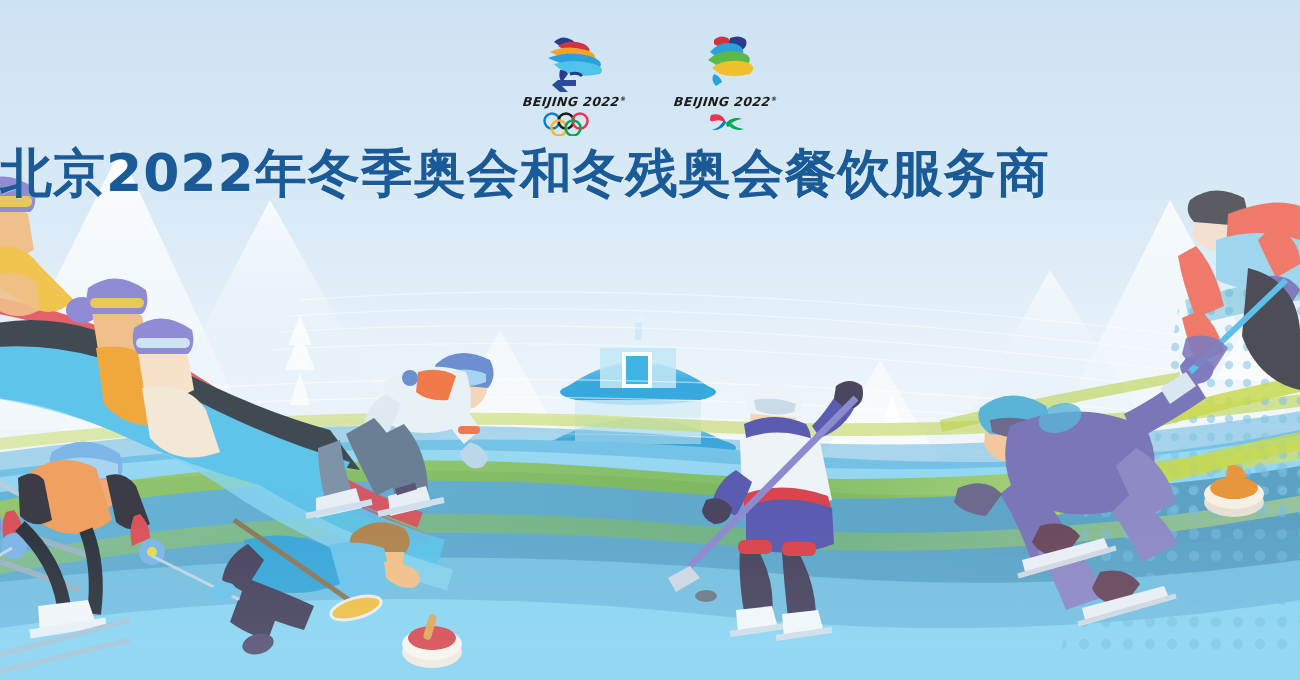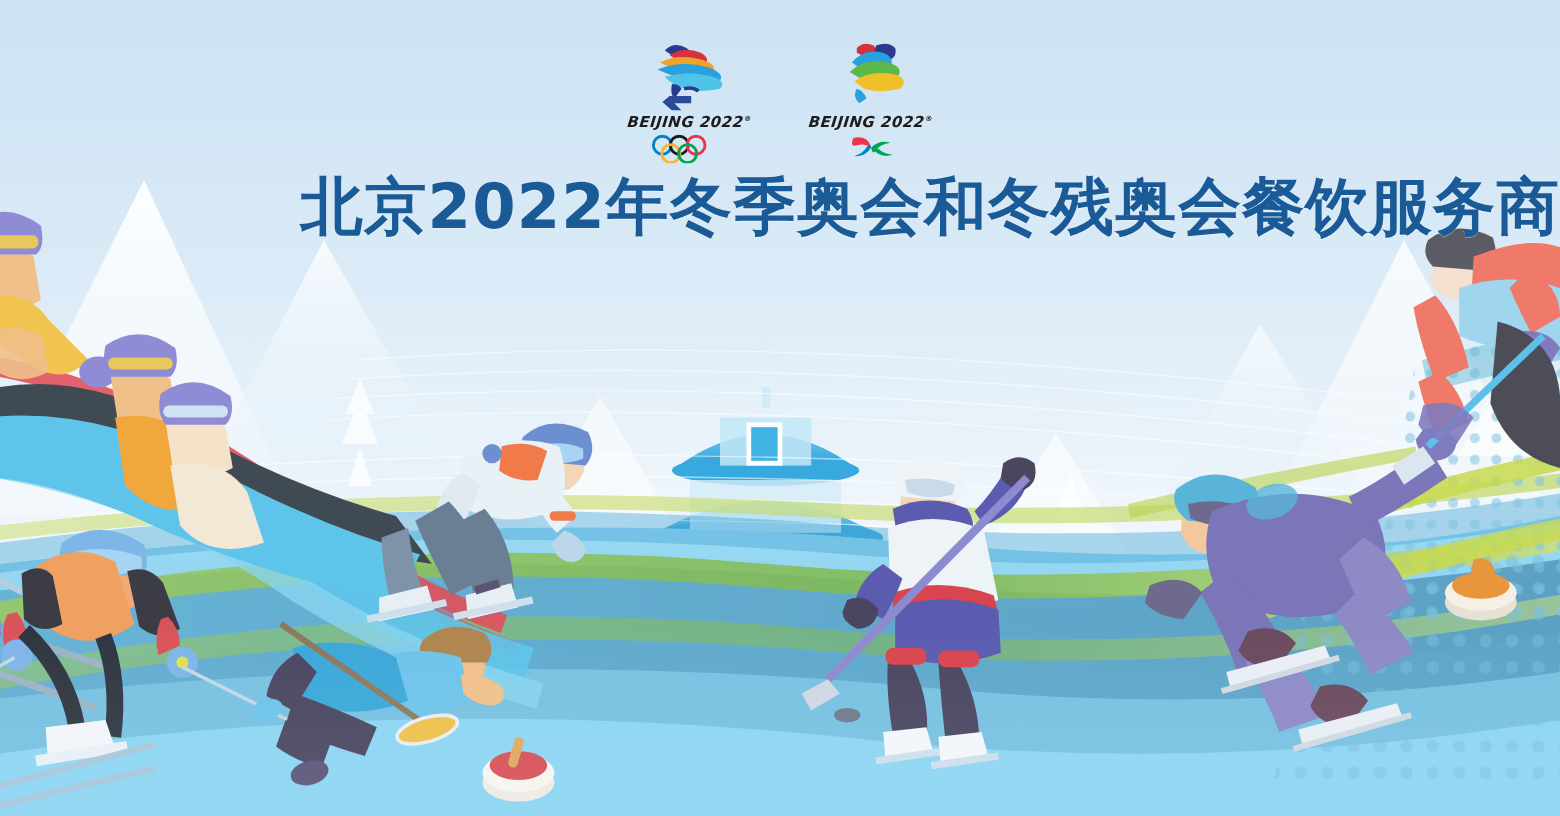--- a/index.html
+++ b/index.html
@@ -33,21 +33,21 @@
     margin-top:2px;
     transform:skewX(-6deg);
   }
   .logo-word sup { font-size:6px; vertical-align:super; }
   .logo-rings { margin-top:3px; }
   .logo-agitos { margin-top:3px; }
 
   
   #title-wrap {
     position:absolute; left:0; right:0; top:143px;
-    text-align:right; z-index:45;
+    text-align:left; z-index:45;
   }
   #main-title {
     display:inline-block;
     font-family:"DejaVu Sans","Liberation Sans", sans-serif;
     font-weight:bold;
     font-size:52px;
     line-height:60px;
     letter-spacing:1px;
     color:#1a5a96;
     white-space:nowrap;

